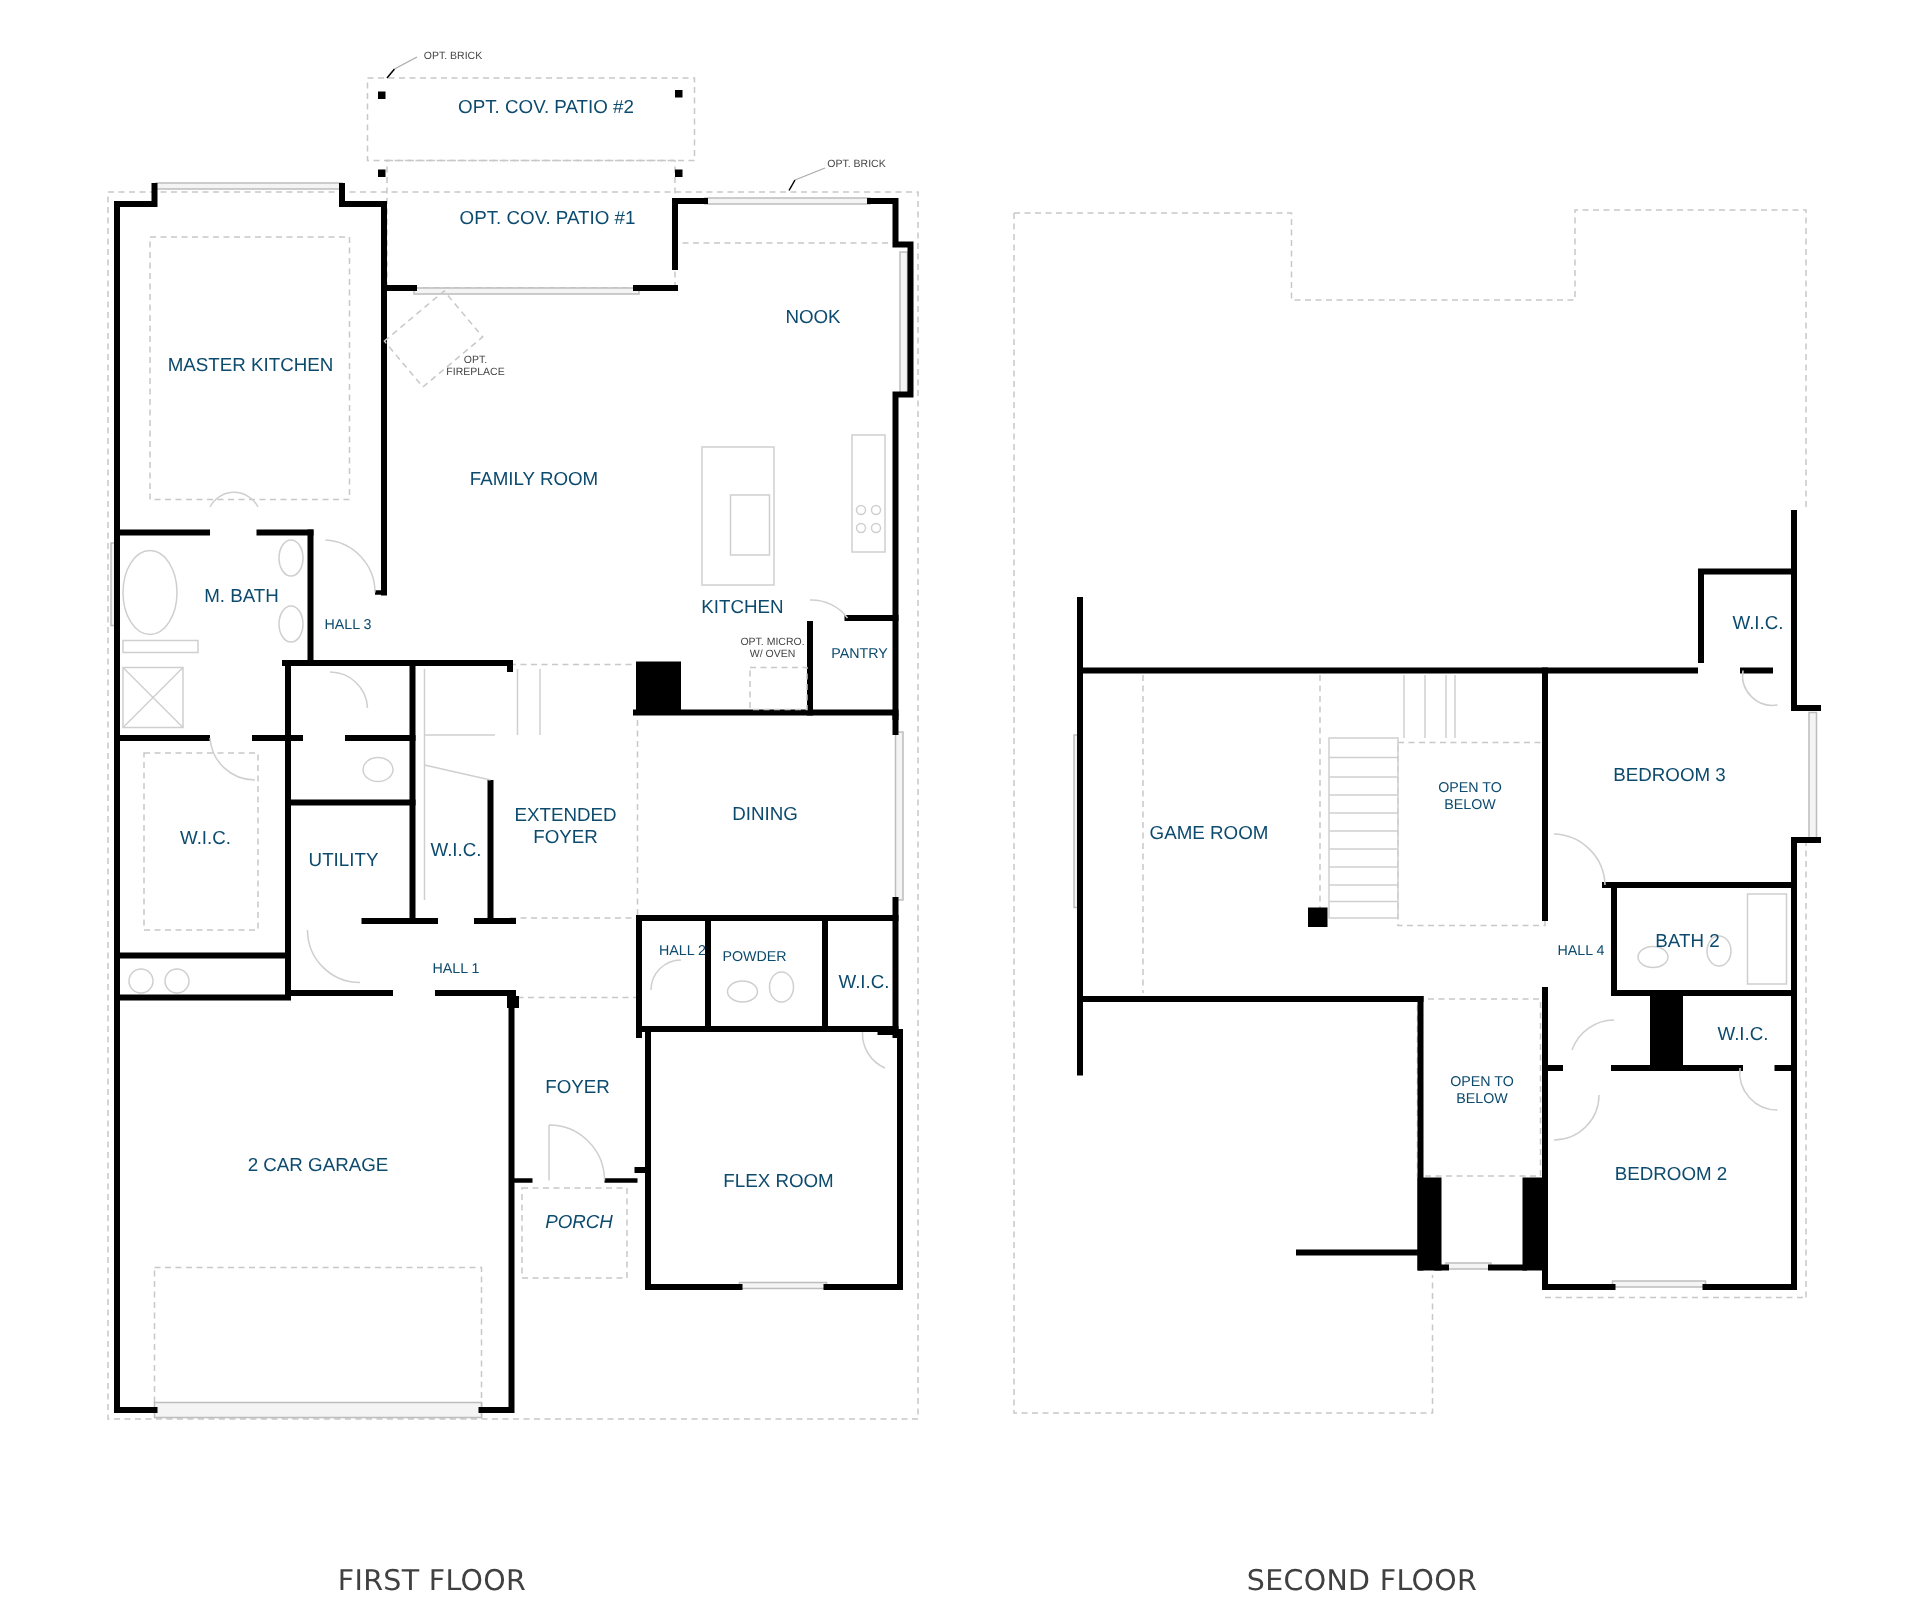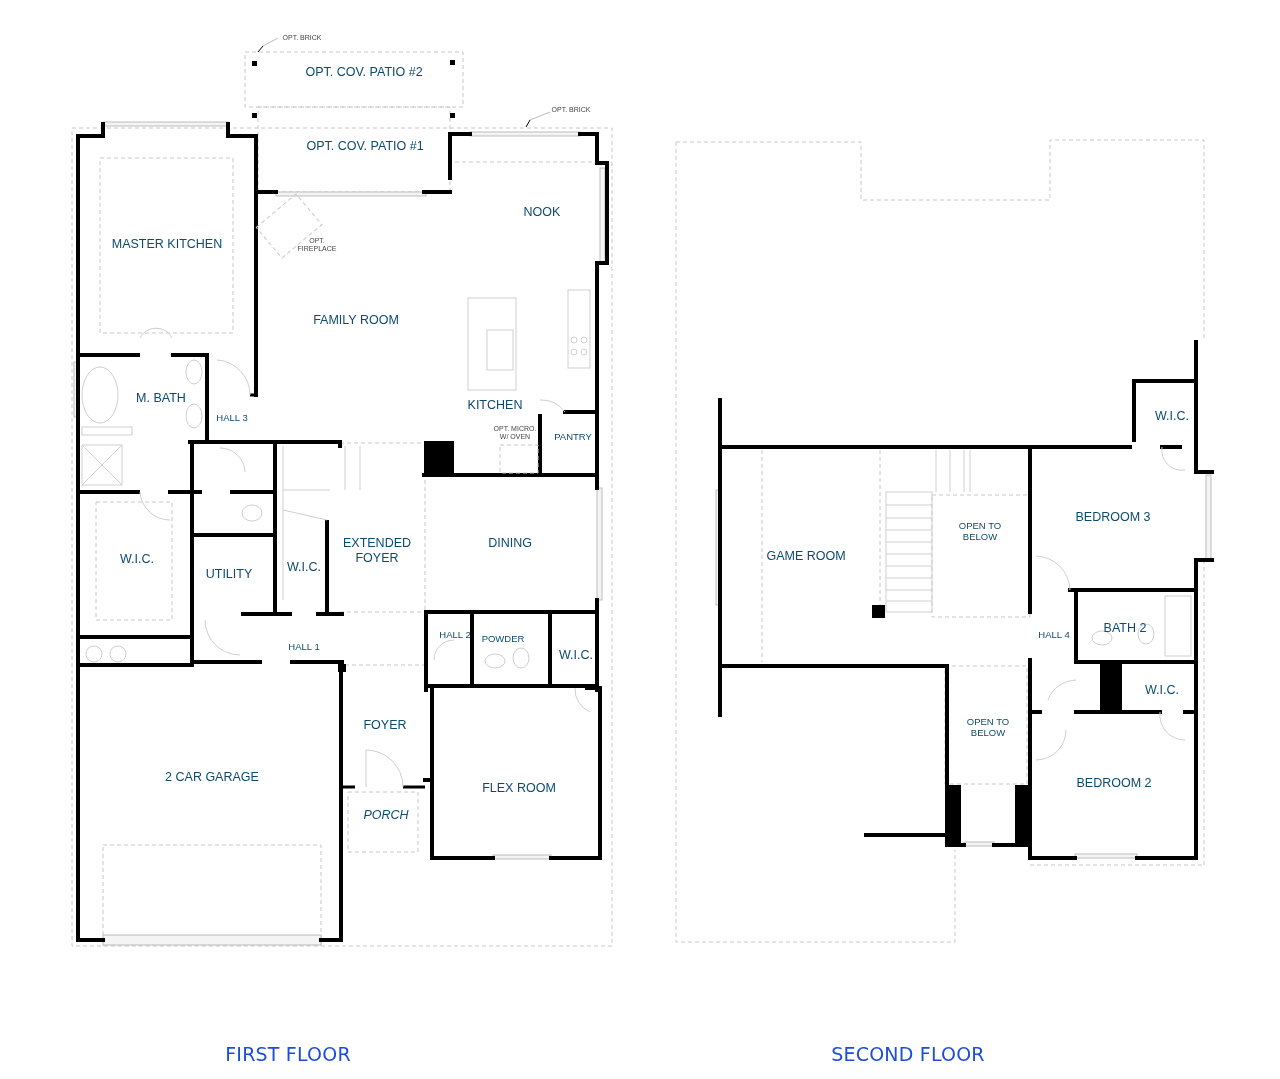--- a/index.html
+++ b/index.html
@@ -8,21 +8,21 @@
   .wall { stroke: #000; stroke-width: 4; fill: none; stroke-linecap: square; }
   .wall-thin { stroke: #000; stroke-width: 3; fill: none; }
   .dash { stroke: #c8c8c8; stroke-width: 1; fill: none; stroke-dasharray: 4 3; }
   .thin { stroke: #cfcfcf; stroke-width: 1; fill: none; }
   .window { stroke: #bdbdbd; stroke-width: 1; fill: #f4f4f4; }
   .door { stroke: #cfcfcf; stroke-width: 1; fill: none; }
   .solid { fill: #000; }
   .room-label { position: absolute; font-size: 12.5px; color: #0c4a6e; text-align: center; white-space: nowrap; transform: translate(-50%, -50%); line-height: 15px; }
   .room-label.small { font-size: 9.5px; line-height: 11px; }
   .room-label.tiny { font-size: 7px; line-height: 8px; color: #444; }
-  .floor-title { position: absolute; top: 1043px; font-size: 19px; color: #1d4ed8; letter-spacing: 0.2px; transform: translateX(-50%); white-space: nowrap; font-family: "DejaVu Sans", sans-serif; font-weight: normal; }
+  .floor-title { position: absolute; top: 1043px; font-size: 19px; color: #404040; letter-spacing: 0.2px; transform: translateX(-50%); white-space: nowrap; font-family: "DejaVu Sans", sans-serif; font-weight: normal; }
 </style>
 </head>
 <body>
 
 <svg class="plan" viewBox="0 0 1280 1079" xmlns="http://www.w3.org/2000/svg">
 
   <g>
 
     <rect class="dash" x="245" y="52" width="218" height="55"></rect>
     <rect class="dash" x="258" y="107" width="192" height="85"></rect>

